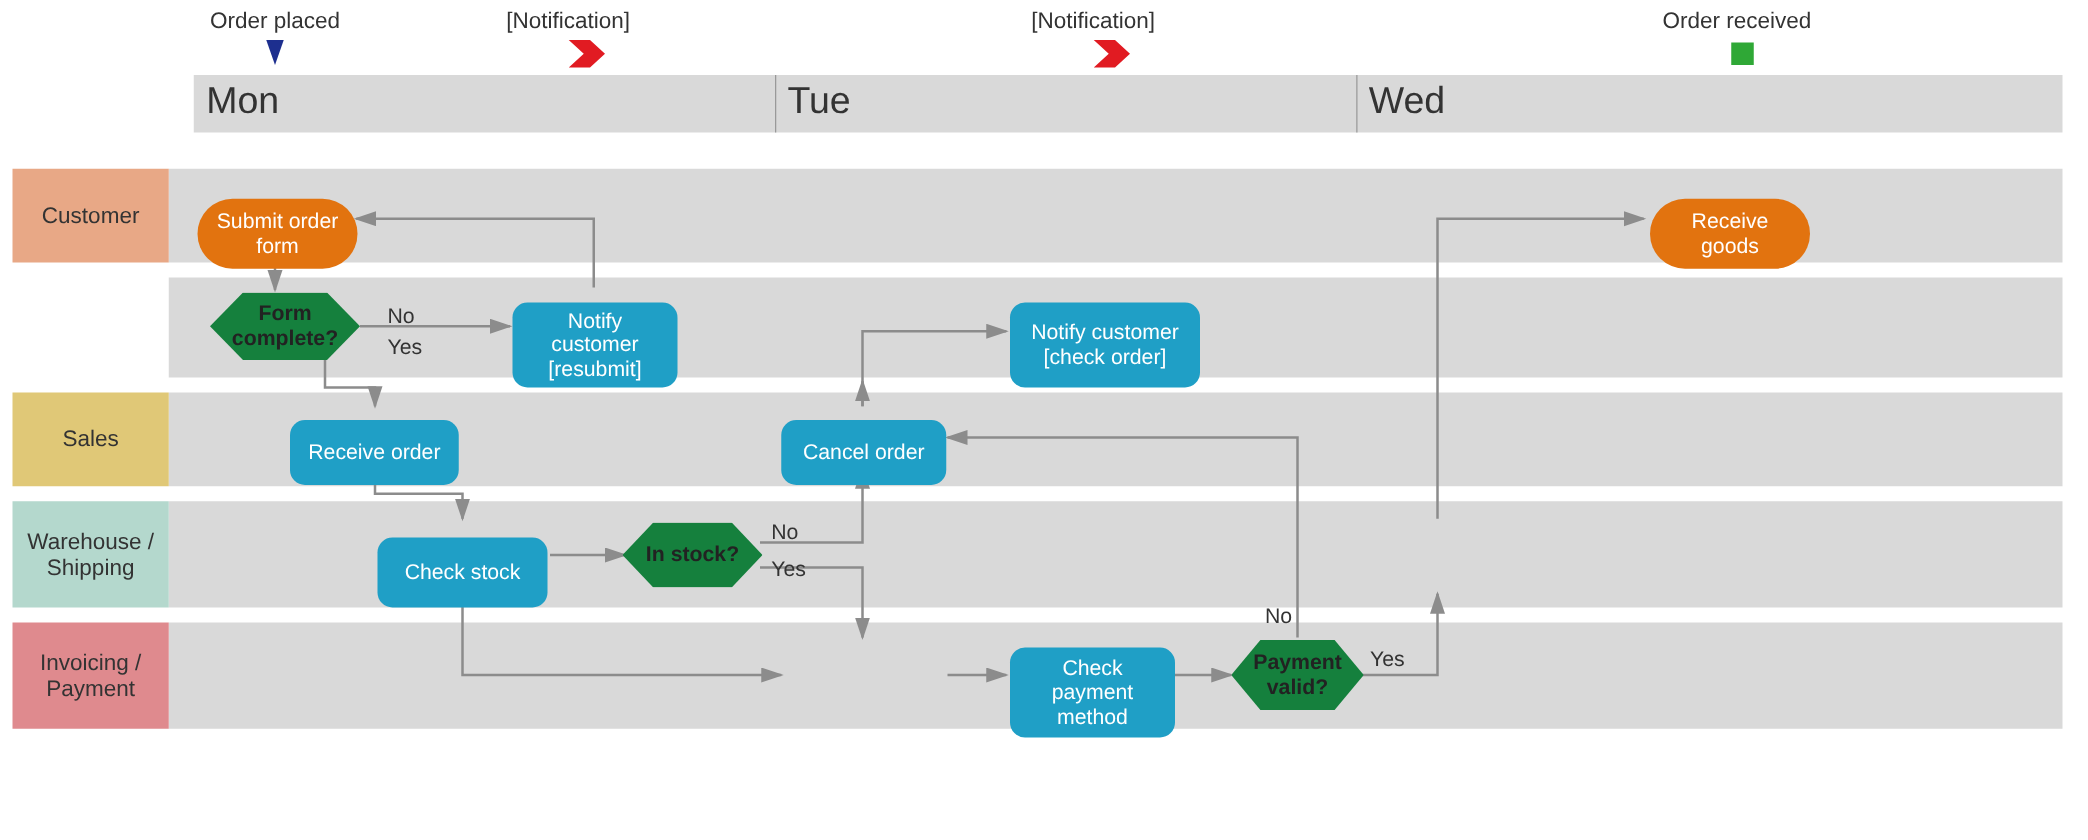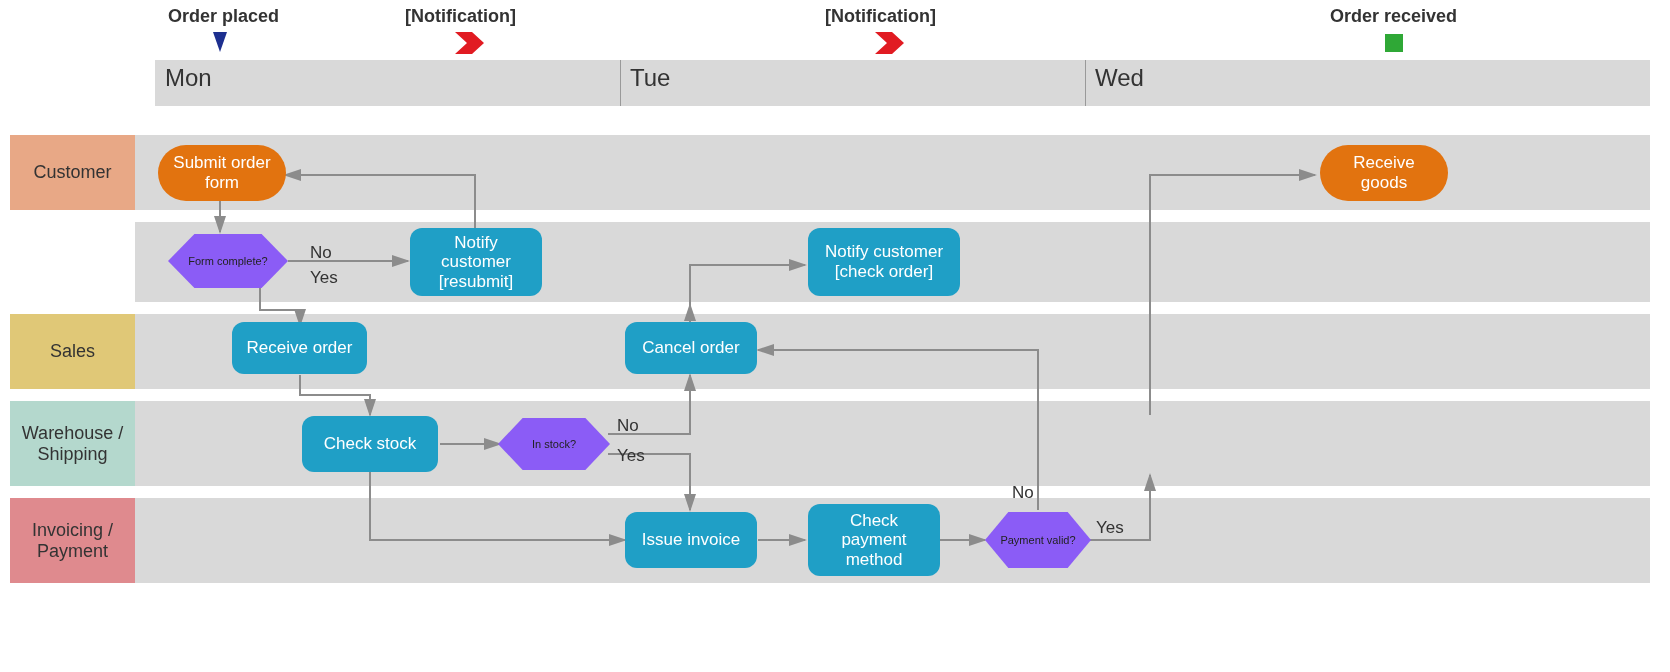--- a/index.html
+++ b/index.html
@@ -2,30 +2,30 @@
 <html><head>
 <meta charset="utf-8">
 <style>
   html,body{margin:0;padding:0;font-family:"Segoe UI",Arial,sans-serif;background:#fff;}
   #stage{position:relative;width:1670px;height:672px;}
   .lane-bg{position:absolute;left:135px;right:20px;background:#d9d9d9;}
   .lane-label{position:absolute;left:10px;width:125px;display:flex;align-items:center;justify-content:center;text-align:center;font-size:18px;color:#333;padding:0 6px;box-sizing:border-box;}
 
   
   .tl-bar{position:absolute;left:155px;right:20px;top:60px;height:46px;background:#d9d9d9;}
-  .tl-label{position:absolute;top:64px;font-size:24px;color:#333;}
+  .tl-label{position:absolute;top:64px;font-size:30px;color:#333;}
   .tl-div{position:absolute;top:60px;width:1px;height:46px;background:#999;}
-  .milestone-text{position:absolute;top:6px;font-size:18px;font-weight:700;color:#333;}
+  .milestone-text{position:absolute;top:6px;font-size:18px;font-weight:400;color:#333;}
 
   
-  .node{position:absolute;display:flex;align-items:center;justify-content:center;text-align:center;font-size:17px;color:#fff;box-sizing:border-box;padding:4px 8px;line-height:1.15;}
+  .node{position:absolute;display:flex;align-items:center;justify-content:center;text-align:center;font-size:17px;color:#fff;box-sizing:border-box;padding:4px 8px;line-height:1.15;margin-top:14px;}
   .process{background:#1f9fc6;border-radius:12px;}
   .terminator{background:#e2730f;border-radius:50px;}
-  .decision{background:#8b5cf6;color:#222;border-radius:14px;position:absolute;display:flex;align-items:center;justify-content:center;text-align:center;font-size:11px;box-sizing:border-box;padding:4px 8px;
-    clip-path:polygon(22% 0,78% 0,100% 50%,78% 100%,22% 100%,0 50%);}
+  .decision{background:#15803d;color:#222;border-radius:14px;position:absolute;display:flex;align-items:center;justify-content:center;text-align:center;font-size:17px;box-sizing:border-box;padding:4px 8px;
+    clip-path:polygon(22% 0,78% 0,100% 50%,78% 100%,22% 100%,0 50%);font-weight:bold;}
   .edge-label{position:absolute;font-size:17px;color:#333;}
 
   svg{position:absolute;left:0;top:0;pointer-events:none;}
 </style>
 </head>
 <body>
 
 <div id="stage">
 
   <div class="tl-bar"></div>
@@ -108,21 +108,20 @@
   <div class="decision" style="left:168px;top:234px;width:120px;height:54px">Form complete?</div>
   <div class="node process" style="left:410px;top:228px;width:132px;height:68px">Notify customer [resubmit]</div>
   <div class="node process" style="left:808px;top:228px;width:152px;height:68px">Notify customer [check order]</div>
 
   <div class="node process" style="left:625px;top:322px;width:132px;height:52px">Cancel order</div>
   <div class="node process" style="left:232px;top:322px;width:135px;height:52px">Receive order</div>
 
   <div class="node process" style="left:302px;top:416px;width:136px;height:56px">Check stock</div>
   <div class="decision" style="left:498px;top:418px;width:112px;height:52px">In stock?</div>
 
-  <div class="node process" style="left:625px;top:512px;width:132px;height:56px">Issue invoice</div>
   <div class="node process" style="left:808px;top:504px;width:132px;height:72px">Check payment method</div>
   <div class="decision" style="left:985px;top:512px;width:106px;height:56px">Payment valid?</div>
 
   <span class="edge-label" style="left:310px;top:243px">No</span>
   <span class="edge-label" style="left:310px;top:268px">Yes</span>
   <span class="edge-label" style="left:617px;top:416px">No</span>
   <span class="edge-label" style="left:617px;top:446px">Yes</span>
   <span class="edge-label" style="left:1012px;top:483px">No</span>
   <span class="edge-label" style="left:1096px;top:518px">Yes</span>
 

